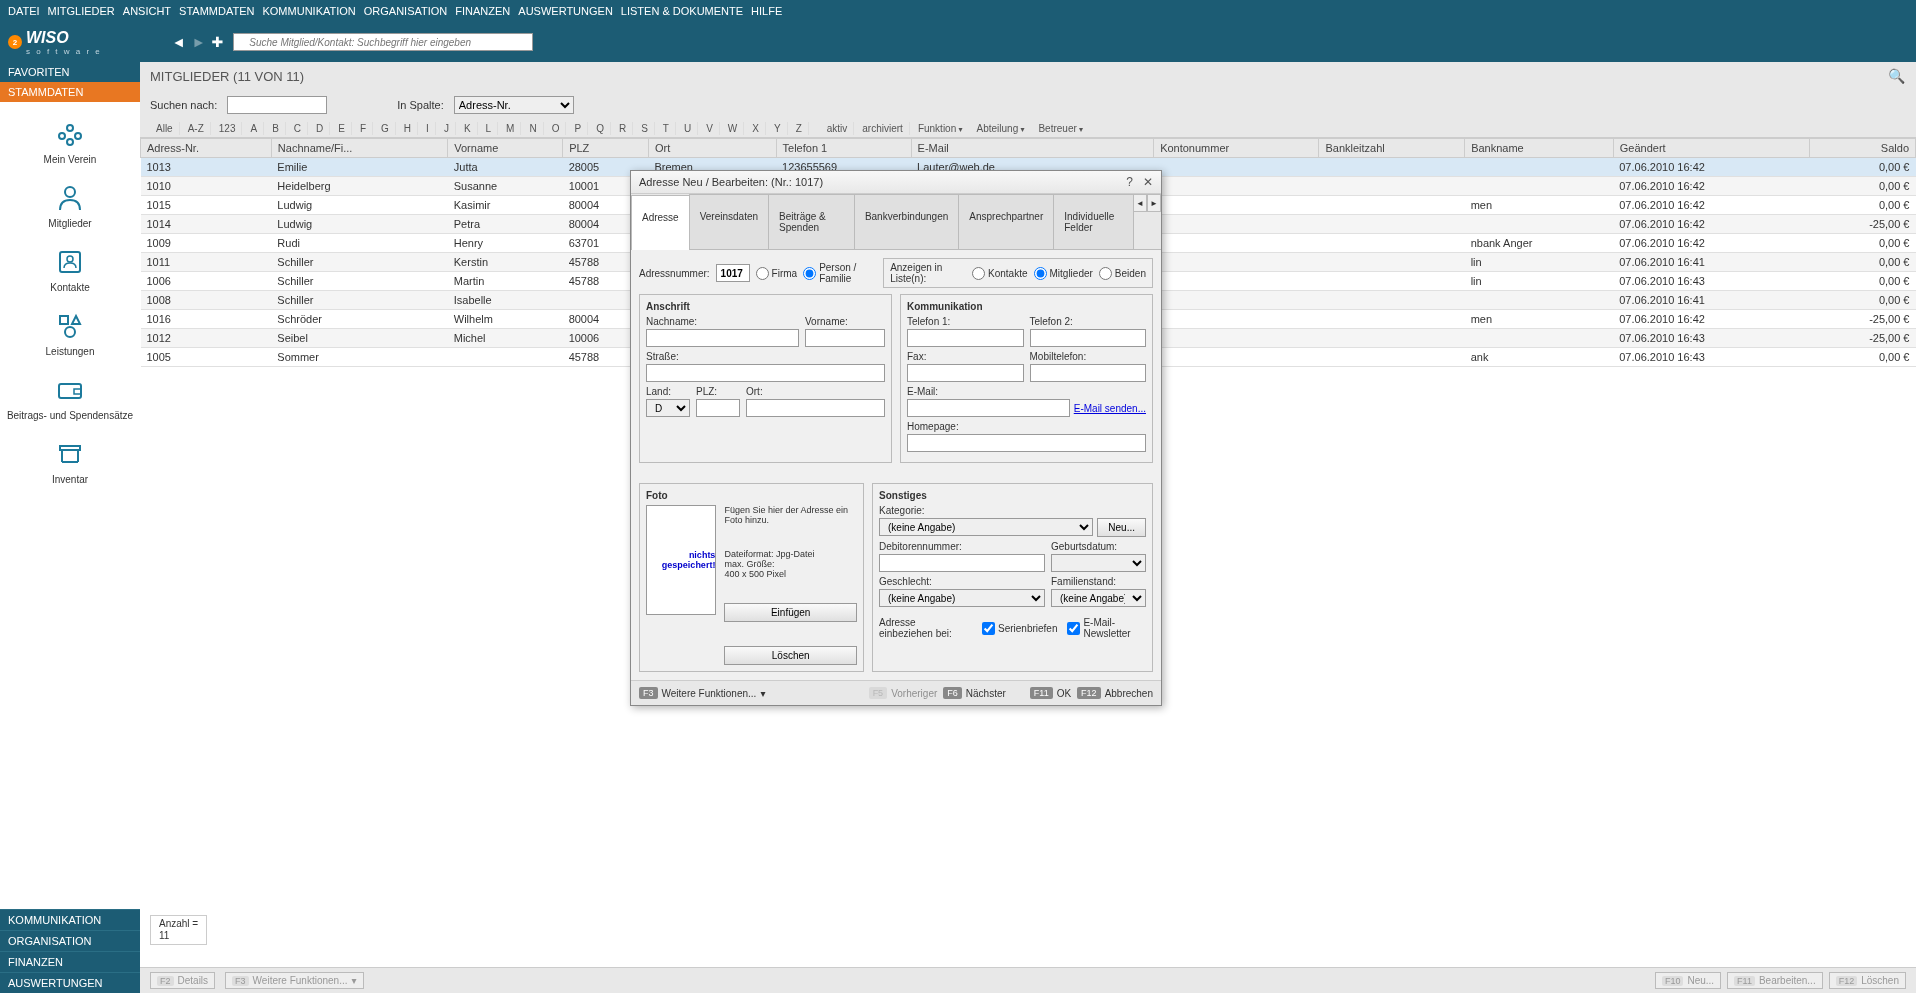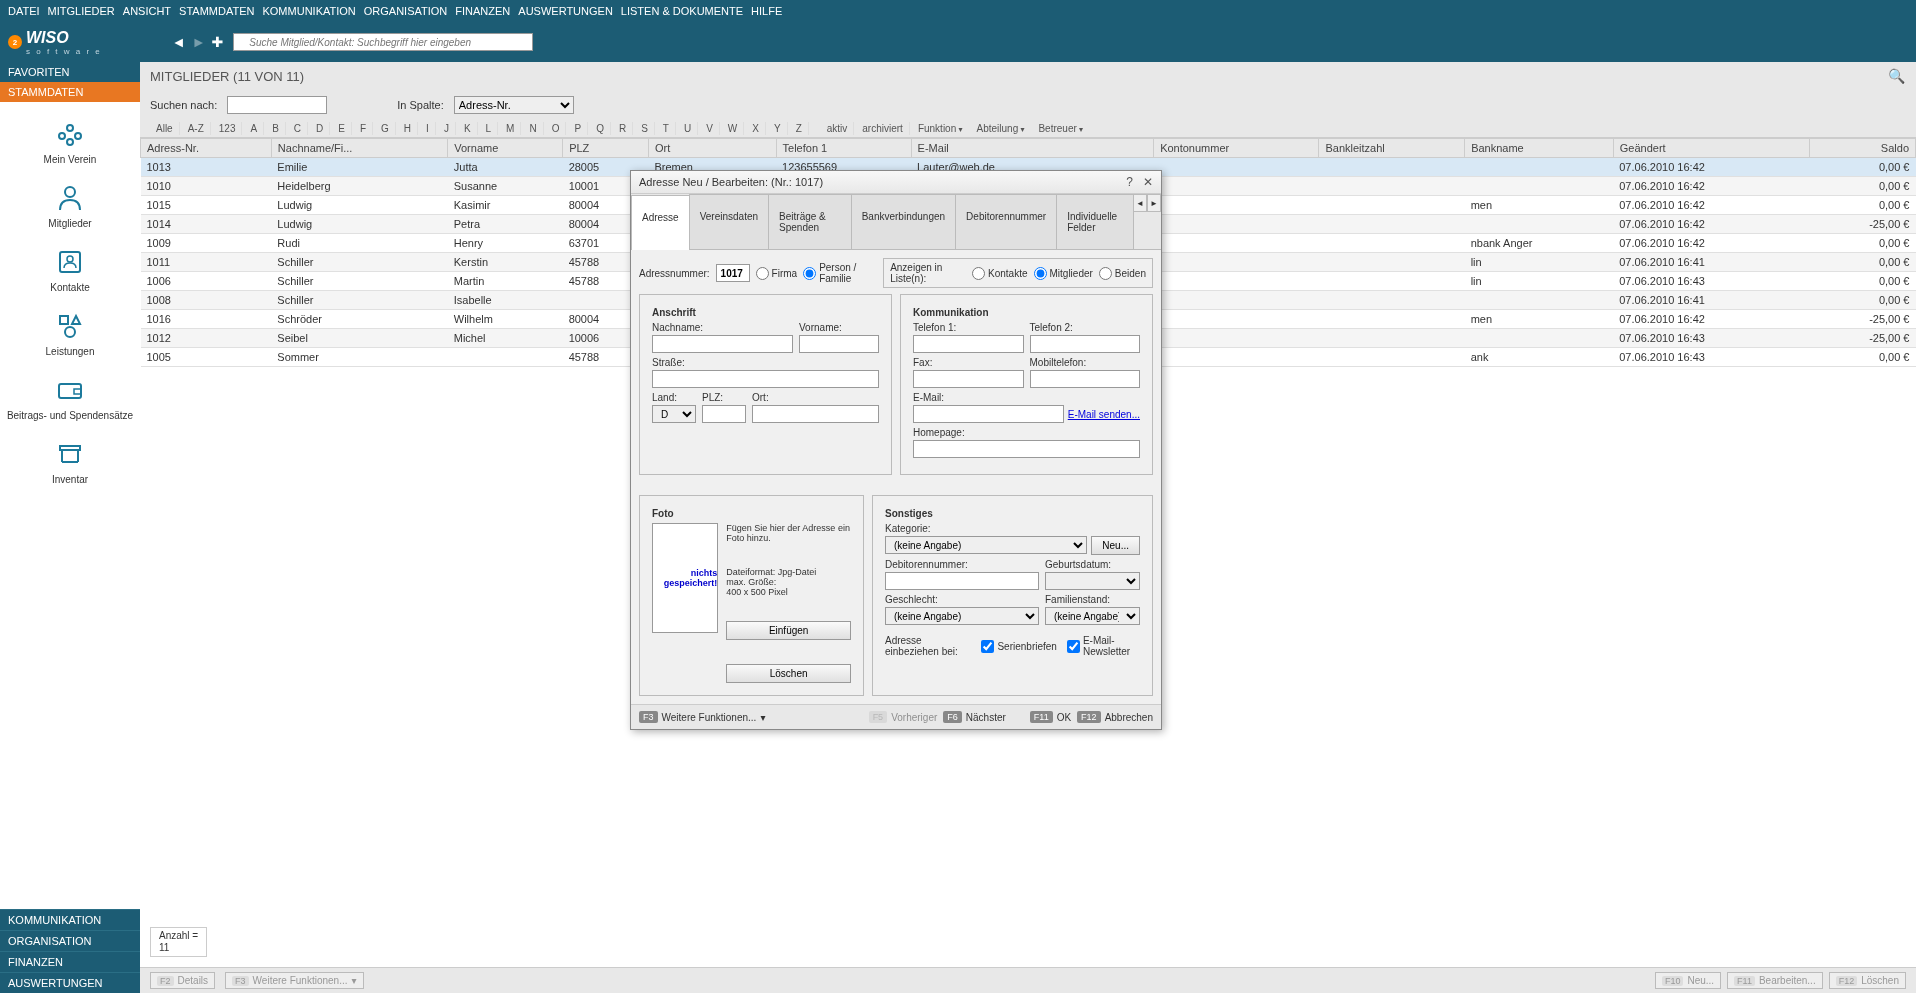--- a/index.html
+++ b/index.html
@@ -67,21 +67,21 @@
 .dialog-tabs .tab { padding: 16px 10px; font-size: 10px; border: 1px solid #bbb; border-bottom: none; margin-right: -1px; background: #e0e0e0; cursor: pointer; }
 .dialog-tabs .tab.active { background: #fff; font-weight: normal; position: relative; top: 1px; }
 .dialog-tabs .tab-scroll { margin-left: auto; display: flex; }
 .dialog-tabs .tab-scroll span { border: 1px solid #bbb; width: 14px; height: 18px; display: flex; align-items: center; justify-content: center; font-size: 8px; cursor: pointer; background: #eee; }
 .dialog-body { padding: 8px; background: #f0f0f0; }
 .dlg-row { display: flex; align-items: center; gap: 6px; margin-bottom: 6px; font-size: 10px; }
 .dlg-row input[type=text] { height: 18px; border: 1px solid #999; padding: 0 4px; font-size: 10px; }
 .dlg-radio { display: inline-flex; align-items: center; gap: 3px; font-size: 10px; }
 .dlg-radio input { margin: 0; }
 .dlg-cols { display: flex; gap: 8px; }
-.dlg-col { flex: 1; border: 1px solid #bbb; padding: 12px; background: #f0f0f0; }
+.dlg-col { flex: 1; border: 1px solid #bbb; padding: 6px; background: #f0f0f0; }
 .dlg-col .section-title { font-size: 10px; font-weight: bold; margin-bottom: 4px; }
 .dlg-field { display: flex; flex-direction: column; gap: 2px; margin-bottom: 4px; font-size: 10px; }
 .dlg-field input, .dlg-field select { height: 18px; border: 1px solid #999; padding: 0 4px; font-size: 10px; width: 100%; }
 .dlg-field-row { display: flex; gap: 6px; }
 .dlg-field-row .dlg-field { flex: 1; }
 .photo-box { width: 90px; height: 110px; border: 1px solid #999; background: #fff; display: flex; align-items: center; justify-content: center; font-size: 9px; color: #0000cc; font-weight: bold; text-align: right; }
 .dlg-btn { border: 1px solid #999; background: linear-gradient(#fafafa, #e0e0e0); padding: 3px 10px; font-size: 10px; cursor: pointer; }
 .link { color: #0000dd; text-decoration: underline; cursor: pointer; font-size: 10px; }
 .dlg-check { display: inline-flex; align-items: center; gap: 3px; font-size: 10px; }
 .dialog-footer { display: flex; align-items: center; padding: 6px 8px; gap: 6px; border-top: 1px solid #ccc; background: #e8e8e8; }
@@ -414,21 +414,21 @@
               <td></td>
               <td></td>
               <td></td>
               <td>ank</td>
               <td>07.06.2010 16:43</td>
               <td class="right">0,00 €</td>
             </tr>
           </tbody>
       </table>
     </div>
-    <div class="anzahl-box" style="position:absolute; bottom:36px; left:10px;">
+    <div class="anzahl-box" style="position:absolute; bottom:48px; left:10px;">
       <div>Anzahl =</div>
       <div>11</div>
     </div>
     <div class="statusbar">
       <div class="left">
         <span class="fkey-btn">
             <span class="key">F2</span>
             <span>Details</span>
           </span>
         <span class="fkey-btn"><span class="key">F3</span><span>Weitere Funktionen... </span>▾</span>
@@ -455,21 +455,21 @@
         <div class="controls">
           <span>?</span>
           <span>✕</span>
         </div>
       </div>
       <div class="dialog-tabs">
         <div class="tab active">Adresse</div>
         <div class="tab">Vereinsdaten</div>
         <div class="tab">Beiträge &amp; Spenden</div>
         <div class="tab">Bankverbindungen</div>
-        <div class="tab">Debitorennummer</div>
+        <div class="tab">Ansprechpartner</div>
         <div class="tab">Individuelle Felder</div>
         <div class="tab-scroll">
             <span>◄</span>
             <span>►</span>
           </div>
       </div>
       <div class="dialog-body">
         <div class="dlg-row" style="justify-content:space-between">
           <div style="display:flex;align-items:center;gap:6px">
             <span>Adressnummer:</span>

